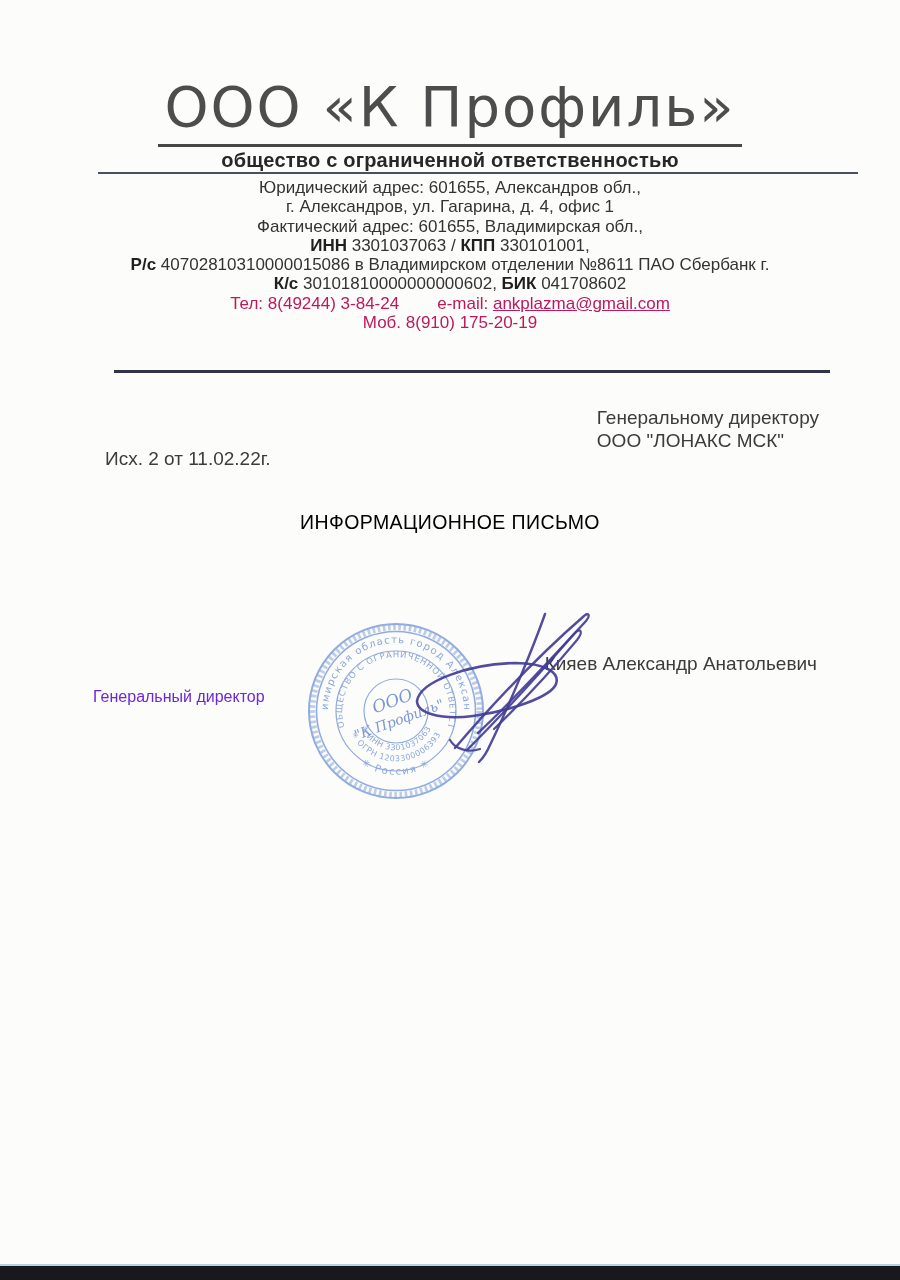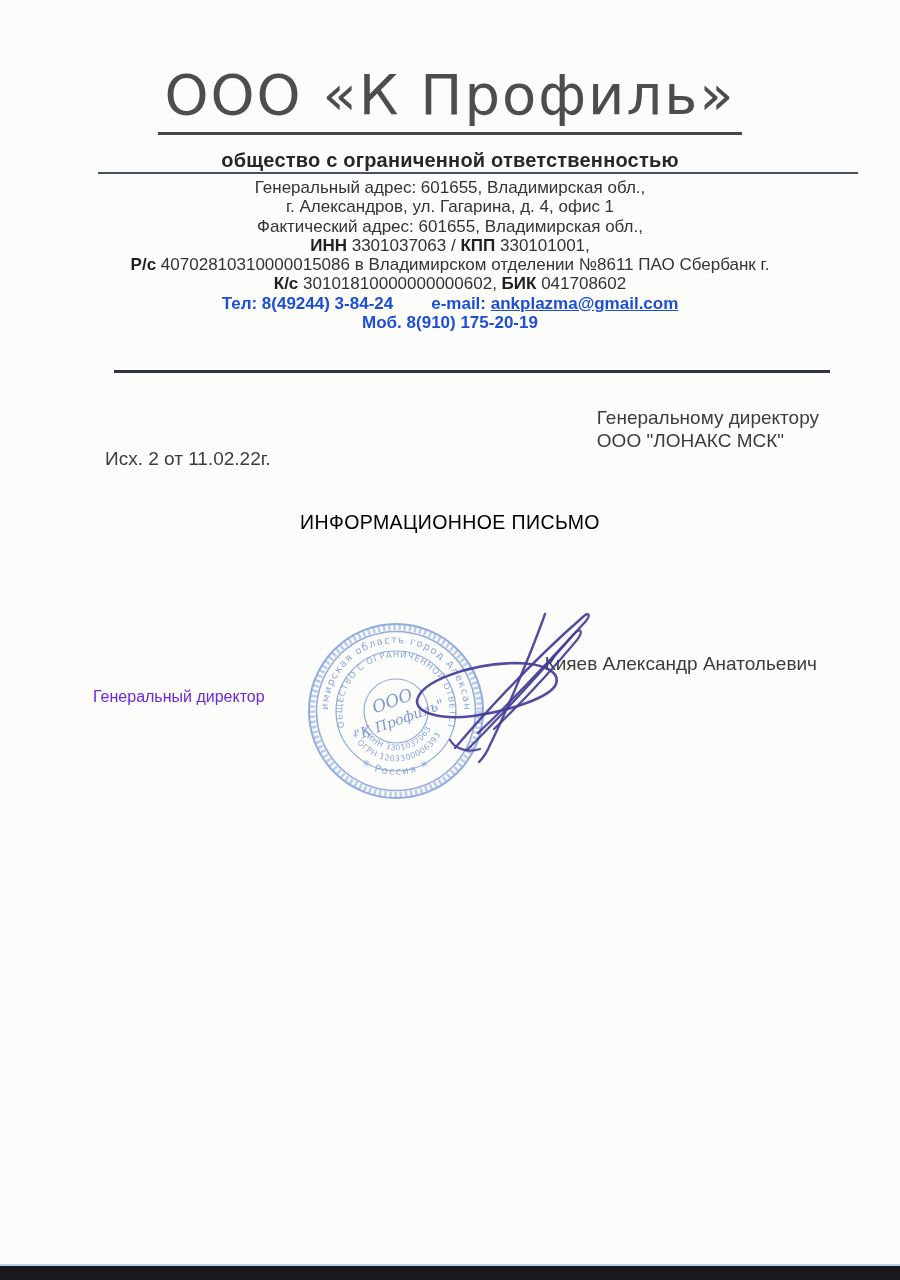--- a/index.html
+++ b/index.html
@@ -4,37 +4,37 @@
 <style>
   html,body{margin:0;padding:0;background:#e8e8e8;}
   .page{
     position:relative;width:900px;height:1280px;margin:0 auto;
     background:#fcfcfa;overflow:hidden;
     font-family:"Liberation Sans",sans-serif;color:#3a3a3a;
   }
   
   .company-title-wrap{position:absolute;top:62px;left:0;width:100%;text-align:center;}
   .company-title{
-    display:inline-block;margin:0;font-family:"DejaVu Sans",sans-serif;
+    display:inline-block;margin:12px;font-family:"DejaVu Sans",sans-serif;
     font-weight:normal;font-size:56px;letter-spacing:2px;color:#4d4d4d;
     border-bottom:3px solid #474747;padding:0 6px 4px 6px;line-height:1.18;
   }
   .company-subtitle{
     position:absolute;top:149px;left:0;width:100%;text-align:center;
     font-weight:bold;font-size:20px;color:#272727;letter-spacing:.2px;
   }
   .rule{position:absolute;}
   .rule-top{top:172px;left:98px;width:760px;height:2px;background:#4b4f63;}
   .rule-bottom{top:370px;left:114px;width:716px;height:3px;background:#313348;}
   .contact-block{
     position:absolute;top:178px;left:0;width:100%;text-align:center;
     font-size:17px;line-height:19.3px;color:#333333;
   }
   .contact-block b{color:#1f1f1f;}
-  .cl.bold{font-weight:bold;color:#1d4ed8;}
+  .cl.bold{font-weight:normal;color:#be185d;}
   .email-gap{margin-left:38px;}
   .email-underline{text-decoration:underline;}
   
   .outgoing{position:absolute;top:408px;left:105px;font-size:19px;color:#3c3c3c;margin-top:40px;}
   .recipient{
     position:absolute;top:407px;right:81px;text-align:left;
     font-size:19px;line-height:22.5px;color:#3c3c3c;
   }
   
   .letter-heading{
@@ -64,21 +64,21 @@
 
 <div class="page">
 
   <div class="company-title-wrap">
     <h1 class="company-title">ООО «К Профиль»</h1>
   </div>
   <div class="company-subtitle">общество с ограниченной ответственностью</div>
   <div class="rule rule-top"></div>
 
   <div class="contact-block">
-    <div class="cl">Генеральный адрес: 601655, Владимирская обл.,</div>
+    <div class="cl">Юридический адрес: 601655, Александров обл.,</div>
     <div class="cl">г. Александров, ул. Гагарина, д. 4, офис 1</div>
     <div class="cl">Фактический адрес: 601655, Владимирская обл.,</div>
     <div class="cl"><b>ИНН</b><span> 3301037063 / </span><b>КПП</b><span> 330101001,</span></div>
     <div class="cl"><b>Р/с</b><span> 40702810310000015086 в Владимирском отделении №8611 ПАО Сбербанк г.</span></div>
     <div class="cl"><b>К/с</b><span> 30101810000000000602, </span><b>БИК</b><span> 041708602</span></div>
     <div class="cl bold"><span>Тел: 8(49244) 3-84-24</span><span class="email-gap">e-mail: </span><span class="email-underline">ankplazma@gmail.com</span></div>
     <div class="cl bold">Моб. 8(910) 175-20-19</div>
   </div>
   <div class="rule rule-bottom"></div>
 

